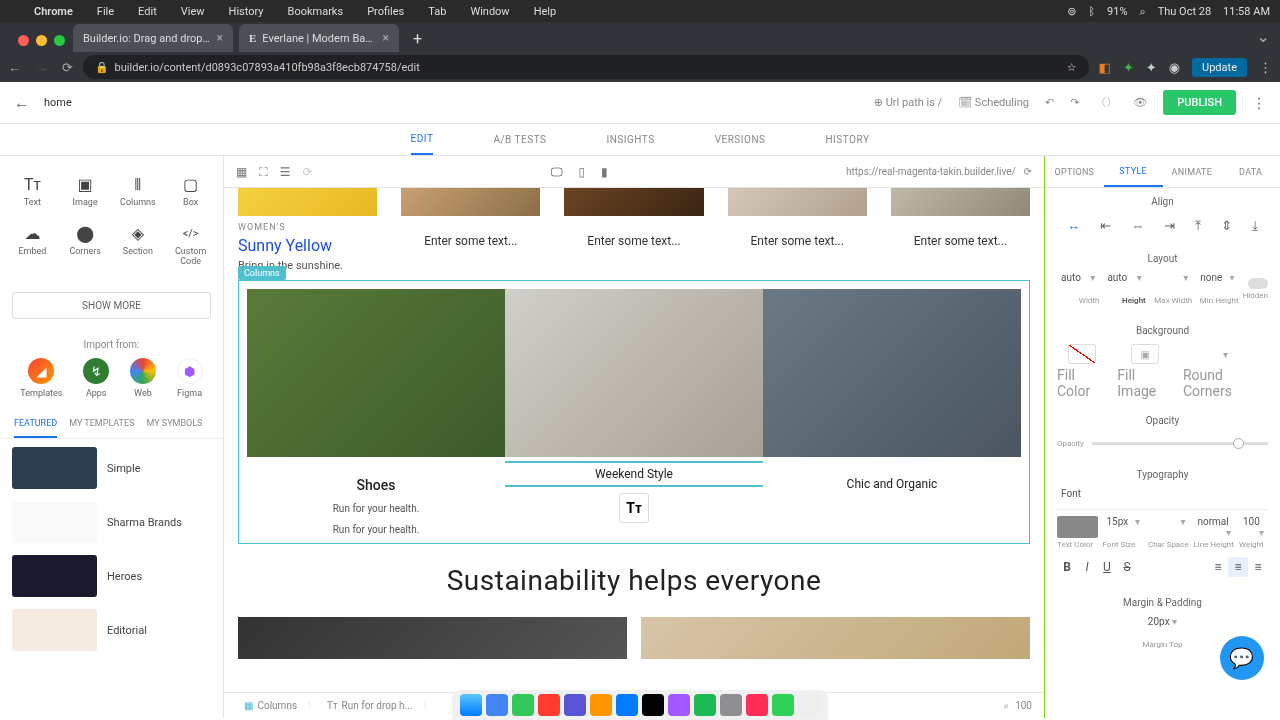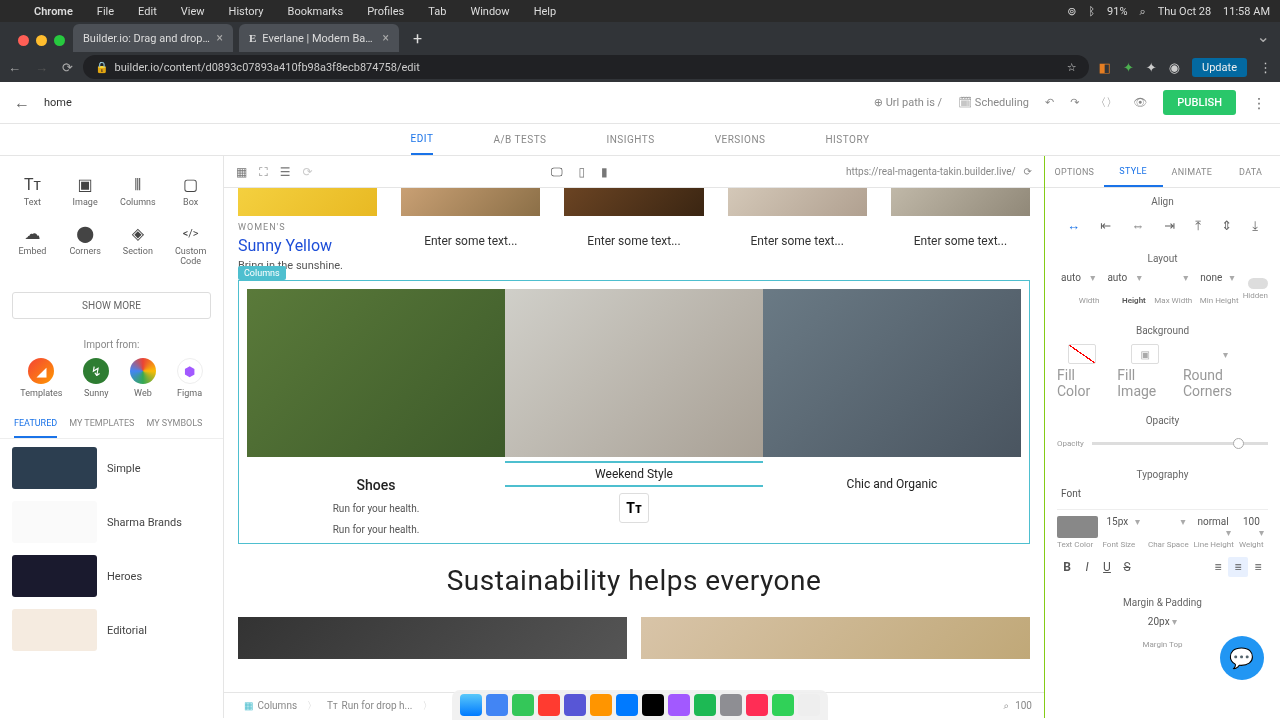--- a/index.html
+++ b/index.html
@@ -245,21 +245,21 @@
     </div>
     <div class="show-more">SHOW MORE</div>
     <div class="import-label">Import from:</div>
     <div class="import-grid">
       <div class="imp-item">
           <div class="imp-icon" style="background:linear-gradient(135deg,#f44336,#ff9800)">◢</div>
           <span class="imp-label">Templates</span>
         </div>
       <div class="imp-item">
           <div class="imp-icon" style="background:#2e7d32">↯</div>
-          <span class="imp-label">Sunny</span>
+          <span class="imp-label">Apps</span>
         </div>
       <div class="imp-item">
           <div class="imp-icon" style="background:conic-gradient(#ea4335,#fbbc05,#34a853,#4285f4,#ea4335)"></div>
           <span class="imp-label">Web</span>
         </div>
       <div class="imp-item">
           <div class="imp-icon" style="background:#fff;border:1px solid #eee;color:#a259ff">⬢</div>
           <span class="imp-label">Figma</span>
         </div>
     </div>

